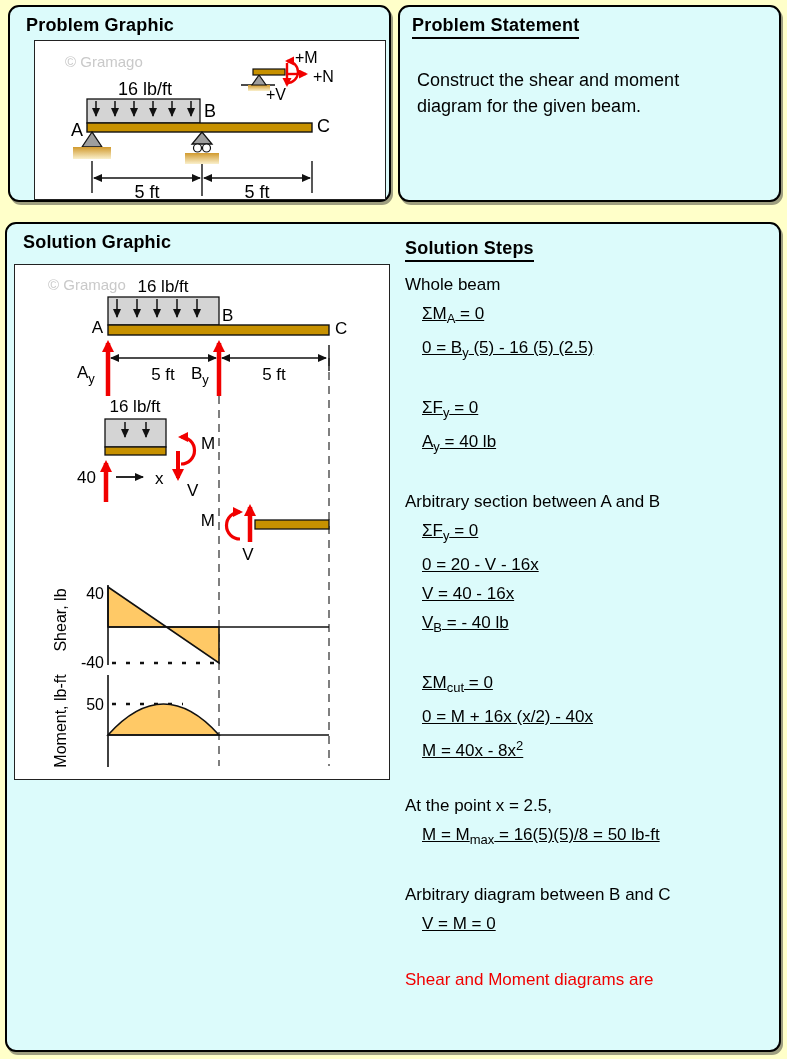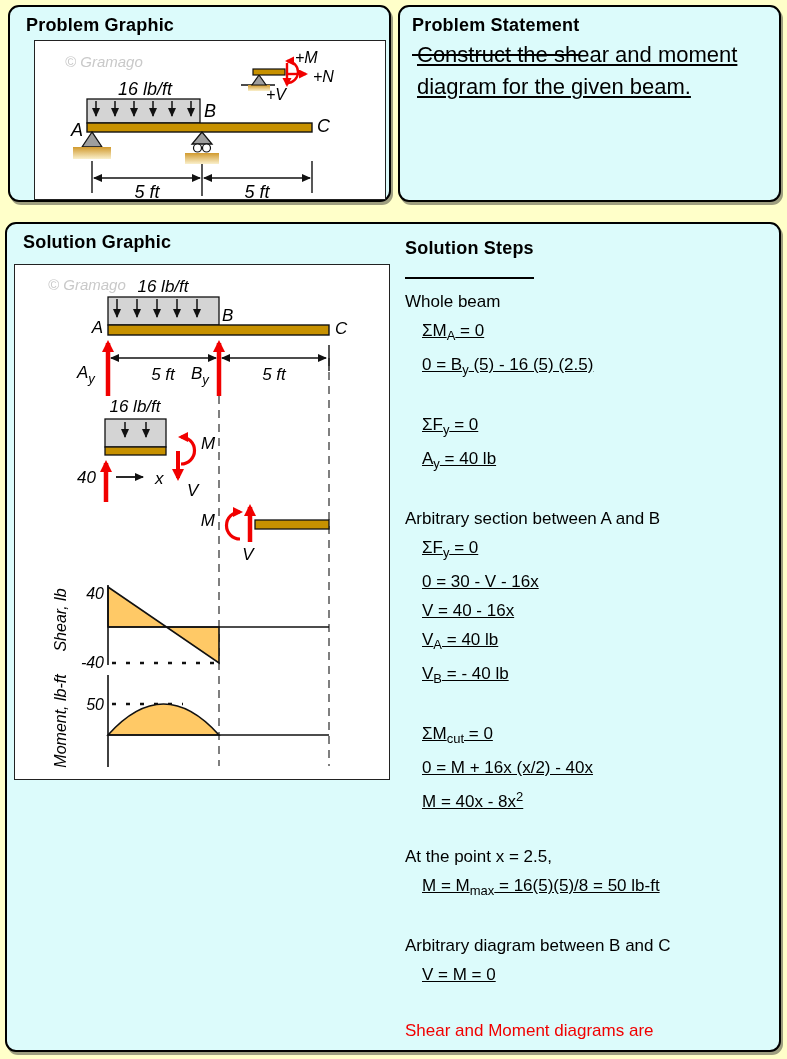--- a/index.html
+++ b/index.html
@@ -18,29 +18,29 @@
     box-shadow:2px 3px 0 rgba(40,40,40,.45);
     box-sizing:border-box;
   }
   #panel-problem-graphic{left:8px;top:5px;width:383px;height:197px;}
   #panel-problem-statement{left:398px;top:5px;width:383px;height:197px;}
   #panel-solution{left:5px;top:222px;width:776px;height:830px;}
   .panel-title{
     position:absolute;left:16px;top:8px;
     font-size:18px;font-weight:bold;letter-spacing:.2px;text-align:center;
   }
-  .underlined{border-bottom:2px solid #000;padding-bottom:18px;}
+  .underlined{border-bottom:2px solid #000;padding-bottom:1px;}
   .white-box{
-    position:absolute;background:#fff;border:1px solid #222;box-sizing:content-box;font-style:italic;
+    position:absolute;background:#fff;border:1px solid #222;box-sizing:content-box;
   }
   #problem-graphic-box{left:24px;top:33px;width:350px;height:158px;}
   #solution-graphic-box{left:7px;top:40px;width:374px;height:514px;}
   #problem-statement-text{
-    position:absolute;left:17px;top:32px;width:330px;
-    font-size:22px;line-height:1.45;text-decoration:underline;
+    position:absolute;left:17px;top:60px;width:330px;
+    font-size:18px;line-height:1.45;
   }
   
   #solution-steps{
     position:absolute;left:398px;top:14px;width:370px;
     font-size:17px;
   }
   #solution-steps .panel-title{position:static;display:inline-block;margin:0 0 8px 0;}
   .step-line{line-height:29px;white-space:nowrap;}
   .step-line.ind{padding-left:17px;text-decoration:underline;}
   .step-line.gap{margin-top:26px;}
@@ -226,23 +226,22 @@
   <div id="solution-steps">
     <div class="panel-title underlined">Solution Steps</div>
     <div>
         <div class="step-line"><span>Whole beam</span></div>
         <div class="step-line ind"><span>ΣM</span><span class="sub">A</span><span> = 0</span></div>
         <div class="step-line ind"><span>0 = B</span><span class="sub">y</span><span> (5) - 16 (5) (2.5)</span></div>
         <div class="step-line ind gap"><span>ΣF</span><span class="sub">y</span><span> = 0</span></div>
         <div class="step-line ind"><span>A</span><span class="sub">y</span><span> = 40 lb</span></div>
         <div class="step-line gap"><span>Arbitrary section between A and B</span></div>
         <div class="step-line ind"><span>ΣF</span><span class="sub">y</span><span> = 0</span></div>
-        <div class="step-line ind"><span>0 = 30 - V - 16x</span></div>
+        <div class="step-line ind"><span>0 = 20 - V - 16x</span></div>
         <div class="step-line ind"><span>V = 40 - 16x</span></div>
-        <div class="step-line ind"><span>V</span><span class="sub">A</span><span> = 40 lb</span></div>
         <div class="step-line ind"><span>V</span><span class="sub">B</span><span> = - 40 lb</span></div>
         <div class="step-line ind gap"><span>ΣM</span><span class="sub">cut</span><span> = 0</span></div>
         <div class="step-line ind"><span>0 = M + 16x (x/2) - 40x</span></div>
         <div class="step-line ind"><span>M = 40x - 8x</span><span class="sup">2</span></div>
         <div class="step-line gap"><span>At the point x = 2.5,</span></div>
         <div class="step-line ind"><span>M = M</span><span class="sub">max</span><span> = 16(5)(5)/8 = 50 lb-ft</span></div>
         <div class="step-line gap"><span>Arbitrary diagram between B and C</span></div>
         <div class="step-line ind"><span>V = M = 0</span></div>
         <div class="step-line gap red"><span>Shear and Moment diagrams are</span></div>
       </div>

